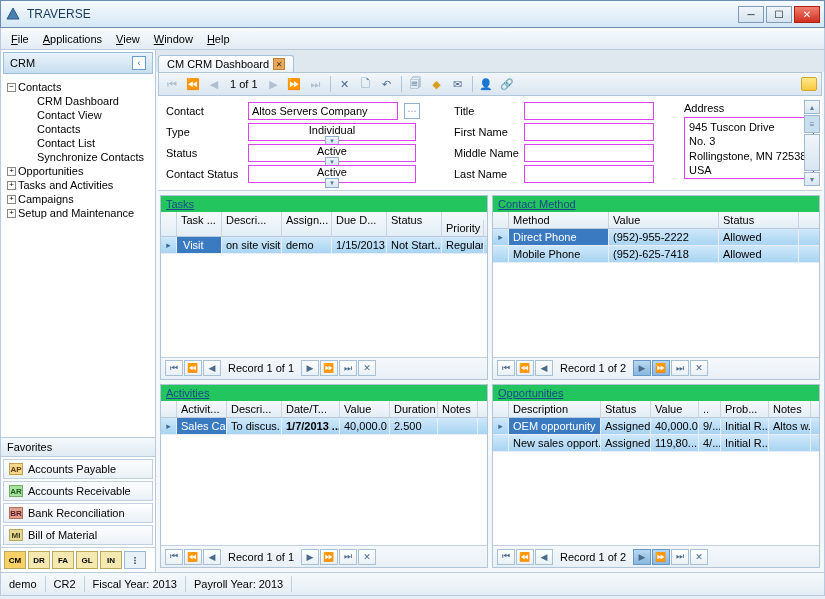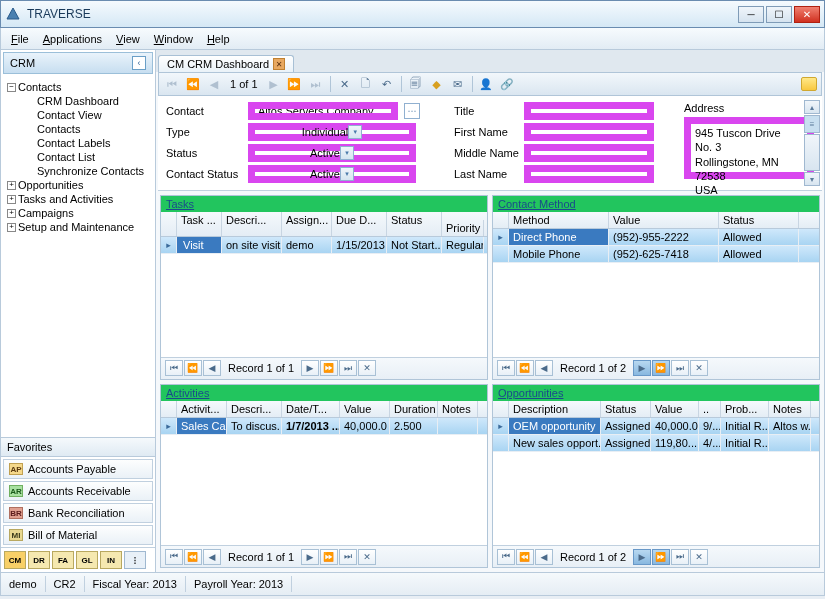--- a/index.html
+++ b/index.html
@@ -46,22 +46,22 @@
 .toolbar { height:24px; background:linear-gradient(#f2f7fb,#dae6f0); border:1px solid #b0c5d8; margin:0 2px; display:flex; align-items:center; padding:0 4px; gap:3px;}
 .tb-btn{width:18px;height:18px;display:flex;align-items:center;justify-content:center;color:#4a6a8a;}
 .tb-btn.disabled{color:#b0c0d0;}
 .tb-sep{width:1px;height:16px;background:#b0c5d8;margin:0 2px;}
 .tb-text{padding:0 4px;}
 .yellow-icon{width:16px;height:14px;background:linear-gradient(#ffe888,#f8c840);border:1px solid #d0a830;border-radius:2px;}
 
 .form-area { padding:6px 8px 4px 8px; border-bottom:1px solid #c0d0df; background:#fff; margin:0 2px; position:relative;}
 .form-row { display:flex; align-items:center; margin-bottom:3px; gap:4px;}
 .form-label { width:78px; }
-.form-input { border:7px solid #d946ef; height:18px; padding:0 3px; background:#fff;}
-.form-input.combo{display:flex;align-items:center;justify-content:center;}
+.form-input { border:1px solid #d946ef; height:18px; padding:0 3px; background:#fff;}
+.form-input.combo{display:flex;align-items:center;justify-content:space-between;flex-direction:column;}
 .combo-btn{width:14px;height:14px;background:linear-gradient(#f0f5fa,#d5e5f0);border:1px solid #90b0d0;display:flex;align-items:center;justify-content:center;font-size:7px;color:#4a7aaa;}
 .lookup-btn{width:16px;height:16px;border:1px solid #90b0d0;background:#fff;display:flex;align-items:center;justify-content:center;font-size:9px;color:#3a6a9a;margin-left:2px;}
 .scroll-col{position:absolute;right:2px;top:4px;bottom:4px;width:16px;display:flex;flex-direction:column;gap:1px;}
 .scroll-col div{border:1px solid #a0b8d0;background:linear-gradient(#f0f5fa,#d8e5f0);flex:0 0 14px;display:flex;align-items:center;justify-content:center;font-size:8px;color:#5a7a9a;}
 .scroll-col .track{flex:1;}
 
 .panels { flex:1; display:grid; grid-template-columns: 1fr 1fr; grid-template-rows: 1fr 1fr; gap:4px; padding:4px; overflow:hidden;}
 .panel { border:1px solid #b0c5d8; background:#fff; display:flex; flex-direction:column; overflow:hidden;}
 .panel-title { padding:2px 5px; color:#1a4a8a; text-decoration:underline; background:#22c55e;}
 .grid { flex:1; overflow:hidden;}
@@ -118,21 +118,20 @@
       <span class="collapse-btn">‹</span>
     </div>
     <div class="tree" id="tree">
         <div class="tree-item root">
           <span class="exp">−</span>
           <span>Contacts</span>
         </div>
         <div class="tree-item child">CRM Dashboard</div>
         <div class="tree-item child">Contact View</div>
         <div class="tree-item child">Contacts</div>
-        <div class="tree-item child">Contact Labels</div>
         <div class="tree-item child">Contact List</div>
         <div class="tree-item child">Synchronize Contacts</div>
         <div class="tree-item root">
           <span class="exp">+</span>
           <span>Opportunities</span>
         </div>
         <div class="tree-item root">
           <span class="exp">+</span>
           <span>Tasks and Activities</span>
         </div>

